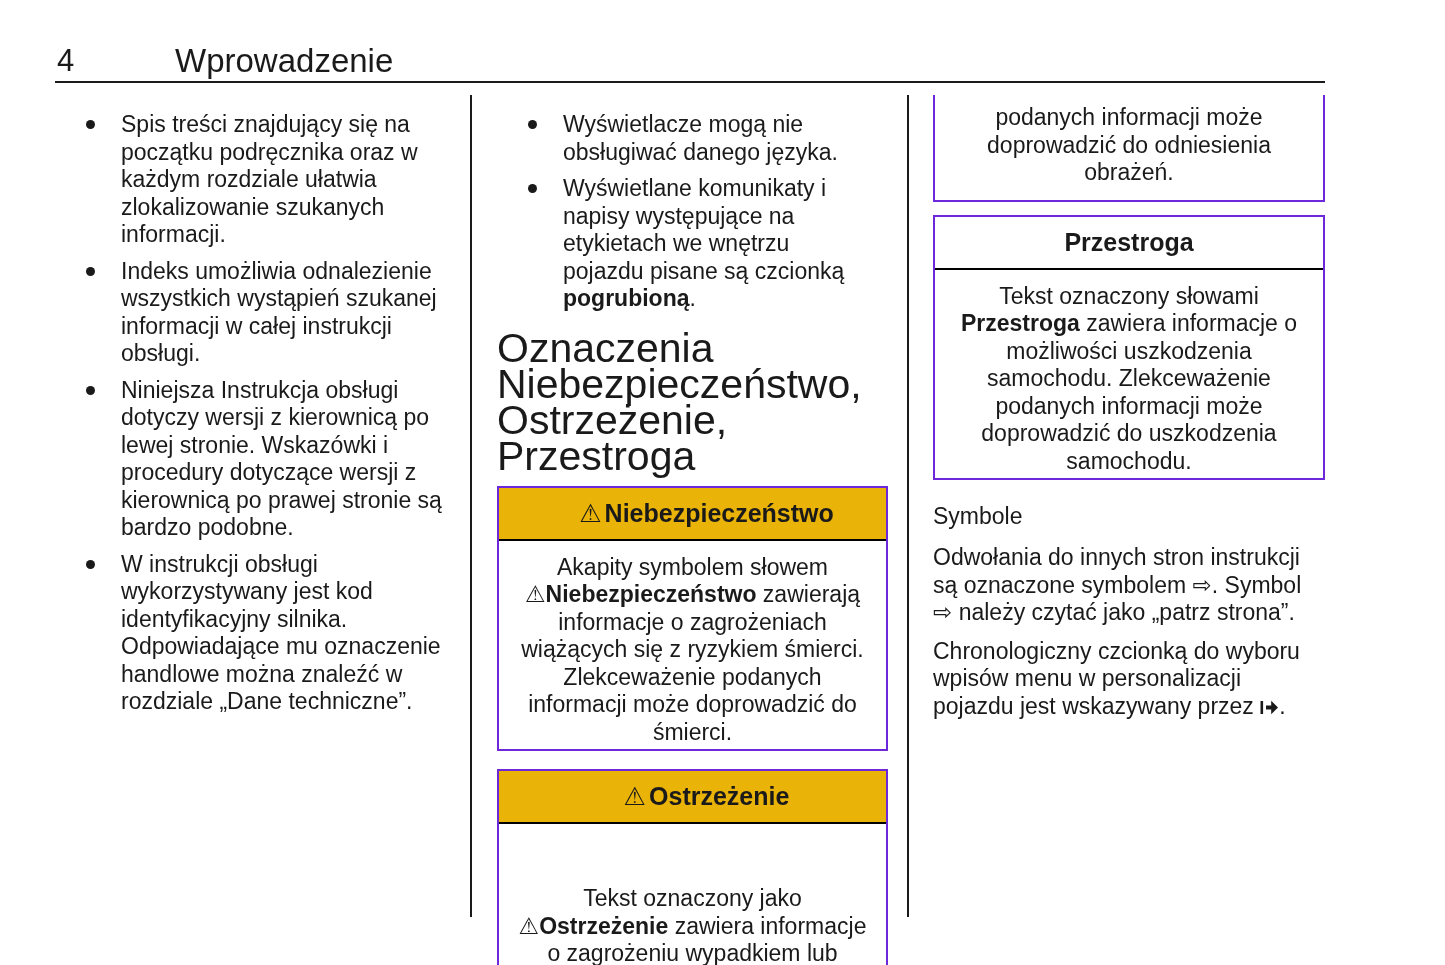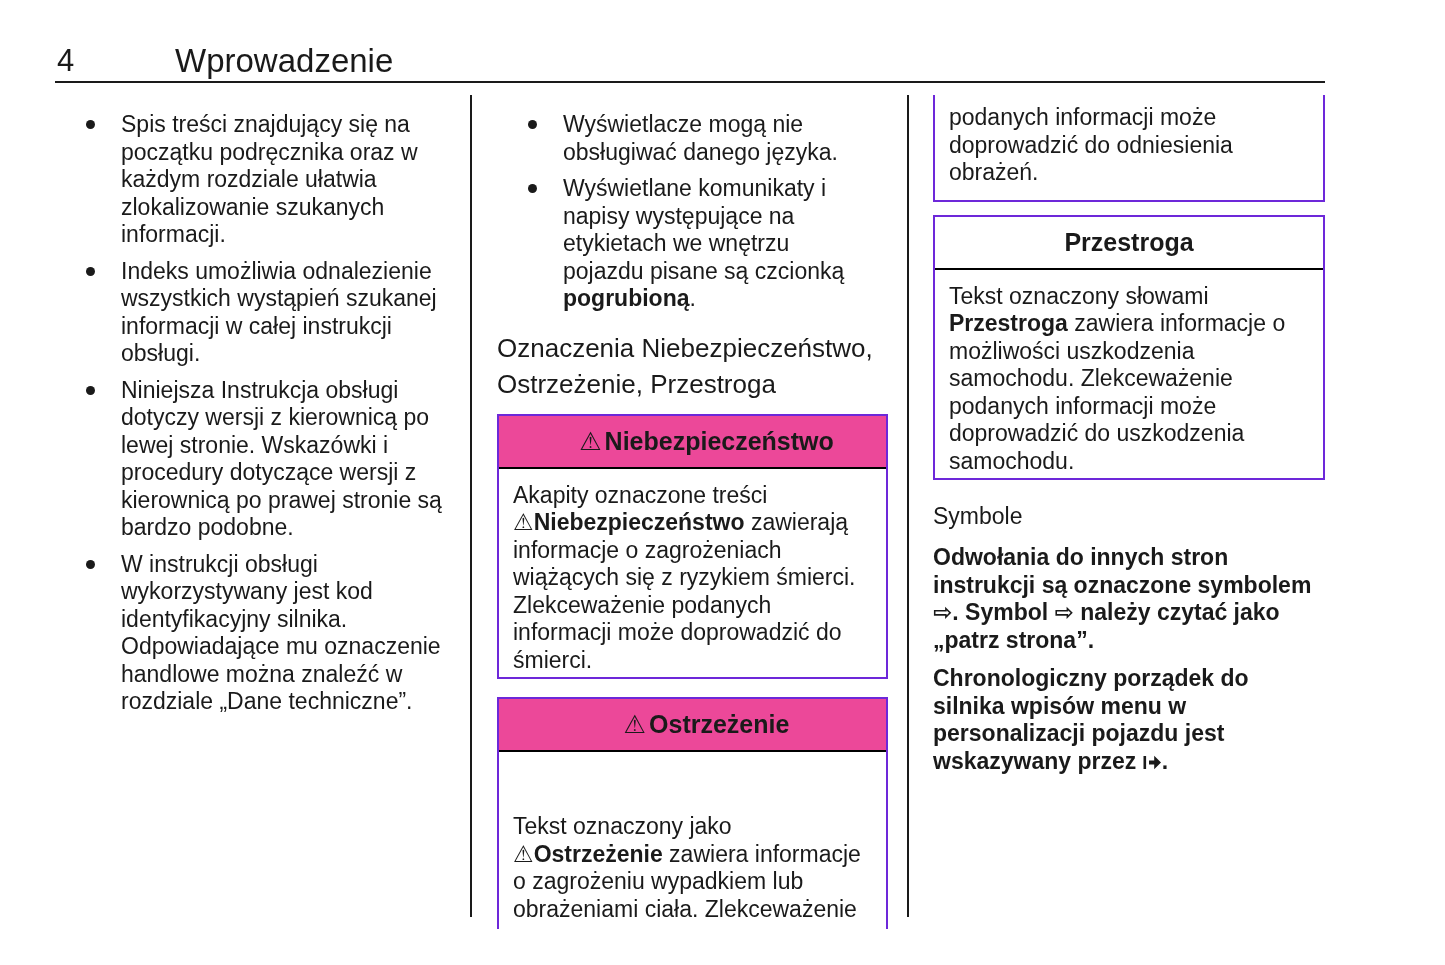--- a/index.html
+++ b/index.html
@@ -22,38 +22,38 @@
   
   .col{position:absolute;top:95px;font-size:23px;line-height:27.5px;}
   .col1{left:55px;width:408px;}
   .col2{left:497px;width:391px;}
   .col3{left:933px;width:392px;}
   
   ul.bullets{margin:16px;padding:0;list-style:none;}
   ul.bullets li{position:relative;padding-left:50px;margin:0 0 9px 0;}
   .bullet-dot{position:absolute;left:15px;top:9px;width:9px;height:9px;border-radius:50%;background:#1a1a1a;}
   
-  .section-heading{font-size:26px;line-height:36px;margin:17px 0 12px 0;}
+  .section-heading{font-size:41px;line-height:36px;margin:17px 0 12px 0;}
   .subsection-heading{font-size:23px;line-height:36px;margin:16px 0 10px 0;}
   
   .warnbox{border:2px solid #6d28d9;margin:0 0 18px 0;}
   .warnbox-header{
     border-bottom:2px solid #000000;
     text-align:center;font-weight:700;font-size:25px;line-height:27px;
     padding:12px 4px;
   }
-  .warnbox-header.gray{background:#ec4899;padding-left:32px;}
+  .warnbox-header.gray{background:#eab308;padding-left:32px;}
   .warnbox-header .tri{font-family:"DejaVu Sans",sans-serif;font-weight:400;margin-right:3px;}
-  .warnbox-body{padding:13px 14px 3px 14px;}
+  .warnbox-body{padding:13px 14px 3px 14px;text-align:center;}
   .warnbox.cut{border-bottom:none;margin-bottom:0;}
   .warnbox.cut .warnbox-body{padding-bottom:6px;margin-top:48px;}
   .warnbox.continuation{border-top:none;}
   .warnbox.continuation .warnbox-body{padding-top:9px;padding-bottom:13px;}
   
-  .para{margin:0 0 11px 0;font-weight:bold;}
+  .para{margin:0 0 11px 0;}
   .menu-arrow-svg{display:inline-block;vertical-align:-2px;}
 </style>
 </head>
 <body>
 
 <div class="page">
 
   <div class="page-number">4</div>
   <div class="chapter-title">Wprowadzenie</div>
   <div class="header-rule"></div>
@@ -93,21 +93,21 @@
         <span><span>Wyświetlane komunikaty i napisy występujące na etykietach we wnętrzu pojazdu pisane są czcionką </span><span style="font-weight: 700;">pogrubioną</span><span>.</span></span>
       </li>
     </ul>
 
     <div class="section-heading">Oznaczenia Niebezpieczeństwo, Ostrzeżenie, Przestroga</div>
 
     <div class="warnbox">
       <div class="warnbox-header gray">
         <span class="tri">⚠</span><span>Niebezpieczeństwo</span>
       </div>
-      <div class="warnbox-body"><span>Akapity oznaczone treści </span><span style="font-weight: 700; font-family: &quot;DejaVu Sans&quot;, sans-serif;">⚠</span><span style="font-weight: 700;">Niebezpieczeństwo</span><span> zawierają informacje o zagrożeniach wiążących się z ryzykiem śmierci. Zlekceważenie podanych informacji może doprowadzić do śmierci.</span></div>
+      <div class="warnbox-body"><span>Akapity symbolem słowem </span><span style="font-weight: 700; font-family: &quot;DejaVu Sans&quot;, sans-serif;">⚠</span><span style="font-weight: 700;">Niebezpieczeństwo</span><span> zawierają informacje o zagrożeniach wiążących się z ryzykiem śmierci. Zlekceważenie podanych informacji może doprowadzić do śmierci.</span></div>
     </div>
 
     <div class="warnbox cut">
       <div class="warnbox-header gray">
         <span class="tri">⚠</span><span>Ostrzeżenie</span>
       </div>
       <div class="warnbox-body"><span>Tekst oznaczony jako </span><span style="font-weight: 700; font-family: &quot;DejaVu Sans&quot;, sans-serif;">⚠</span><span style="font-weight: 700;">Ostrzeżenie</span><span> zawiera informacje o zagrożeniu wypadkiem lub obrażeniami ciała. Zlekceważenie</span></div>
     </div>
   </div>
 
@@ -123,20 +123,20 @@
       </div>
       <div class="warnbox-body"><span>Tekst oznaczony słowami </span><span style="font-weight: 700;">Przestroga</span><span> zawiera informacje o możliwości uszkodzenia samochodu. Zlekceważenie podanych informacji może doprowadzić do uszkodzenia samochodu.</span></div>
     </div>
 
     <div class="subsection-heading">Symbole</div>
 
     <p class="para"><span>Odwołania do innych stron instrukcji są oznaczone symbolem </span><span style="font-family: &quot;DejaVu Sans&quot;, sans-serif;">⇨</span><span>. Symbol </span><span style="font-family: &quot;DejaVu Sans&quot;, sans-serif;">⇨</span><span> należy czytać jako „patrz strona”.</span></p>
 
 
     <p class="para">
-      <span>Chronologiczny porządek do silnika wpisów menu w personalizacji pojazdu jest wskazywany przez </span><span class="menu-arrow-svg"><svg width="19" height="17" viewBox="0 0 19 17">
+      <span>Chronologiczny czcionką do wyboru wpisów menu w personalizacji pojazdu jest wskazywany przez </span><span class="menu-arrow-svg"><svg width="19" height="17" viewBox="0 0 19 17">
             <rect x="0.5" y="2" width="2.6" height="13" fill="#1a1a1a"></rect>
             <path d="M6 6.6 h5.2 V1.8 L18 8.5 L11.2 15.2 V10.4 H6 Z" fill="#1a1a1a"></path>
           </svg></span><span>.</span>
     </p>
   </div>
 
 </div>
 
 </body></html>

